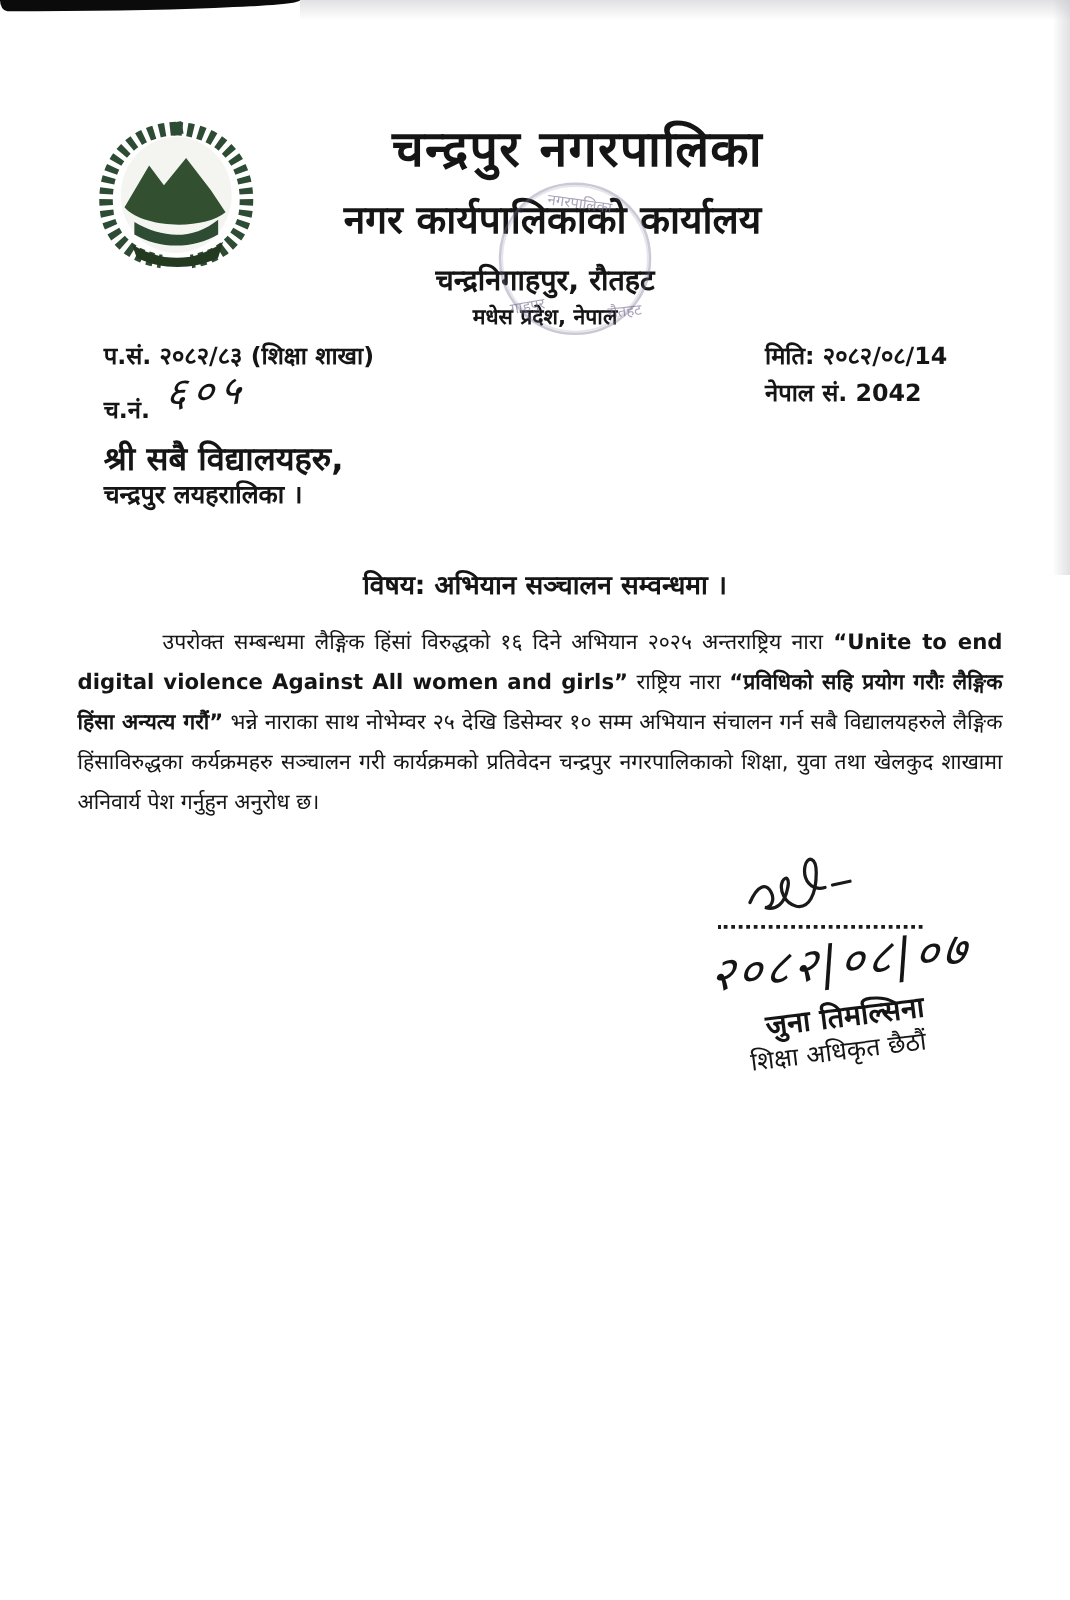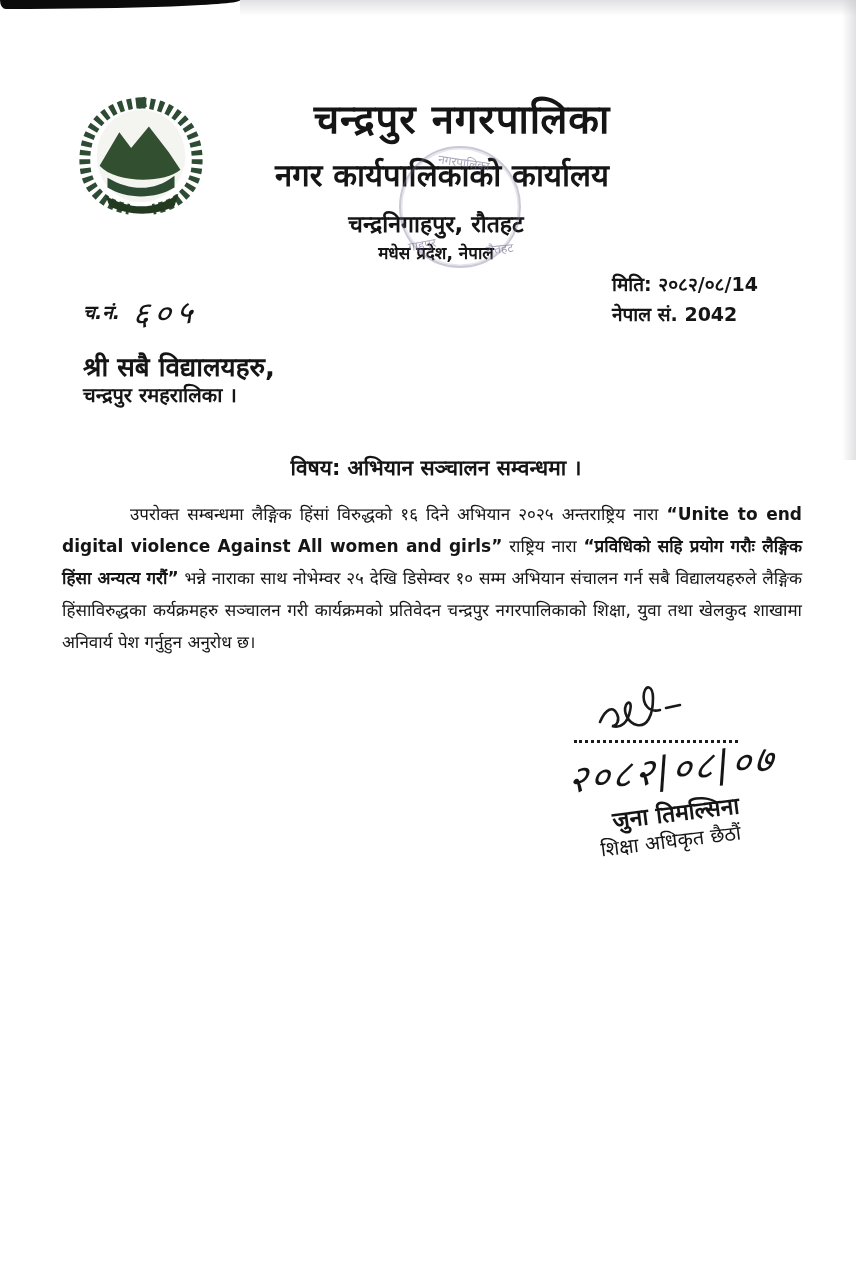--- a/index.html
+++ b/index.html
@@ -31,21 +31,21 @@
     border:2px solid rgba(122,112,148,.38);
     box-shadow:inset 0 0 0 1.5px rgba(122,112,148,.18);}
   .stamp-frag{font-size:12px;color:rgba(115,105,142,.62);white-space:nowrap;}
   .frag1{left:438px;top:154px;transform:rotate(8deg);}
   .frag2{left:408px;top:236px;transform:rotate(-10deg);}
   .frag3{left:486px;top:240px;transform:rotate(-6deg);}
 
   .meta{font-size:19px;font-weight:bold;white-space:nowrap;}
   .ref-no{left:83px;top:271px;}
   .date{left:612px;top:271px;}
-  .ch-label{left:83px;top:299px;font-style:italic;}
+  .ch-label{left:83px;top:314px;}
   .ch-hand{left:133px;top:290px;font-size:32px;font-style:italic;font-weight:normal;
     letter-spacing:5px;transform:rotate(-2deg) skewX(-8deg);}
   .nepal-no{left:612px;top:301px;}
 
   .rcpt1{left:83px;top:348px;font-size:26px;font-weight:bold;}
   .rcpt2{left:83px;top:381px;font-size:20px;font-weight:bold;}
 
   .subject{top:453px;font-size:21px;font-weight:bold;transform:translateX(8px);}
 
   .body-par{left:62px;top:498px;width:740px;font-size:17px;line-height:32px;
@@ -82,27 +82,28 @@
   <div class="abs center title bold">चन्द्रपुर नगरपालिका</div>
   <div class="abs center office bold">नगर कार्यपालिकाको कार्यालय</div>
   <div class="abs center address bold">चन्द्रनिगाहपुर, रौतहट</div>
   <div class="abs center province bold">मधेस प्रदेश, नेपाल</div>
 
   <div class="abs stamp-circle"></div>
   <div class="abs stamp-frag frag1">नगरपालिका</div>
   <div class="abs stamp-frag frag2">गाहपुर</div>
   <div class="abs stamp-frag frag3">रौतहट</div>
 
+  <div class="abs meta ref-no">प.सं. २०८२/८३ (शिक्षा शाखा)</div>
   <div class="abs meta date">मिति: २०८२/०८/14</div>
   <div class="abs meta ch-label">च.नं.</div>
   <div class="abs ch-hand">६०५</div>
   <div class="abs meta nepal-no">नेपाल सं. 2042</div>
 
   <div class="abs rcpt1">श्री सबै विद्यालयहरु,</div>
-  <div class="abs rcpt2">चन्द्रपुर रमहरालिका ।</div>
+  <div class="abs rcpt2">चन्द्रपुर लयहरालिका ।</div>
 
   <div class="abs center subject">विषय: अभियान सञ्चालन सम्वन्धमा ।</div>
 
   <p class="abs body-par"><span>उपरोक्त सम्बन्धमा लैङ्गिक हिंसां विरुद्धको १६ दिने अभियान २०२५ अन्तराष्ट्रिय नारा </span><span class="em">“Unite to end digital violence Against All women and girls”</span><span> राष्ट्रिय नारा </span><span class="em">“प्रविधिको सहि प्रयोग गरौः लैङ्गिक हिंसा अन्यत्य गरौं”</span><span> भन्ने नाराका साथ नोभेम्वर २५ देखि डिसेम्वर १० सम्म अभियान संचालन गर्न सबै विद्यालयहरुले लैङ्गिक हिंसाविरुद्धका कर्यक्रमहरु सञ्चालन गरी कार्यक्रमको प्रतिवेदन चन्द्रपुर नगरपालिकाको शिक्षा, युवा तथा खेलकुद शाखामा अनिवार्य पेश गर्नुहुन अनुरोध छ।</span></p>
 
   <svg class="abs sig-svg" viewBox="0 0 140 62">
     <path d="M8 44 C 14 30, 21 28, 25 36 C 28 42, 25 48, 20 48 C 29 51, 36 44, 38 33 C 40 25, 37 22, 34 27 C 31 34, 36 45, 45 47 C 55 49, 61 38, 61 20 C 61 8, 54 6, 52 15 C 50 26, 57 35, 68 32 M 74 30 L 88 27" fill="none" stroke="#1a1a1a" stroke-width="2.6" stroke-linecap="round"></path>
   </svg>
   <div class="abs dotline"></div>
   <div class="abs hand-date">२०८२|०८|०७</div>

